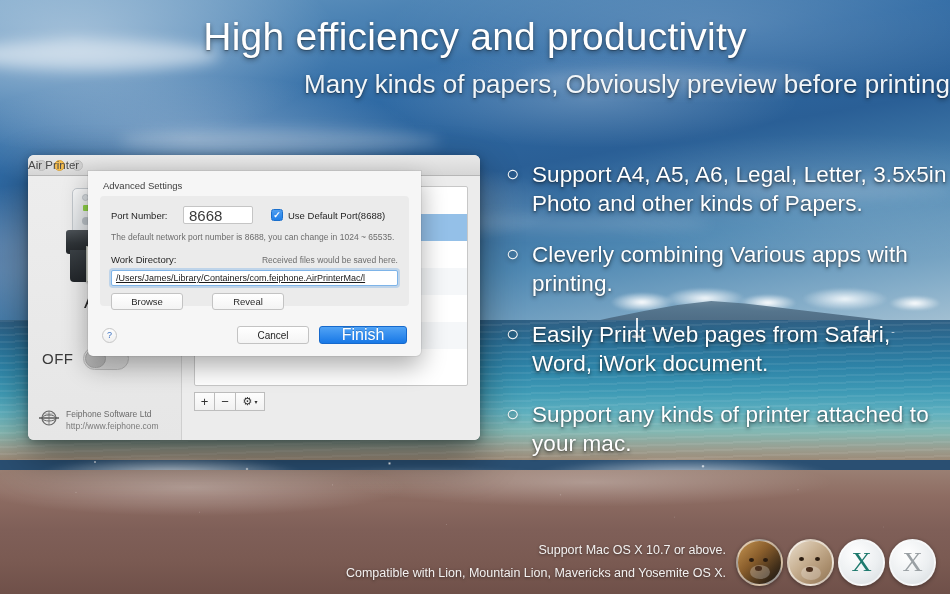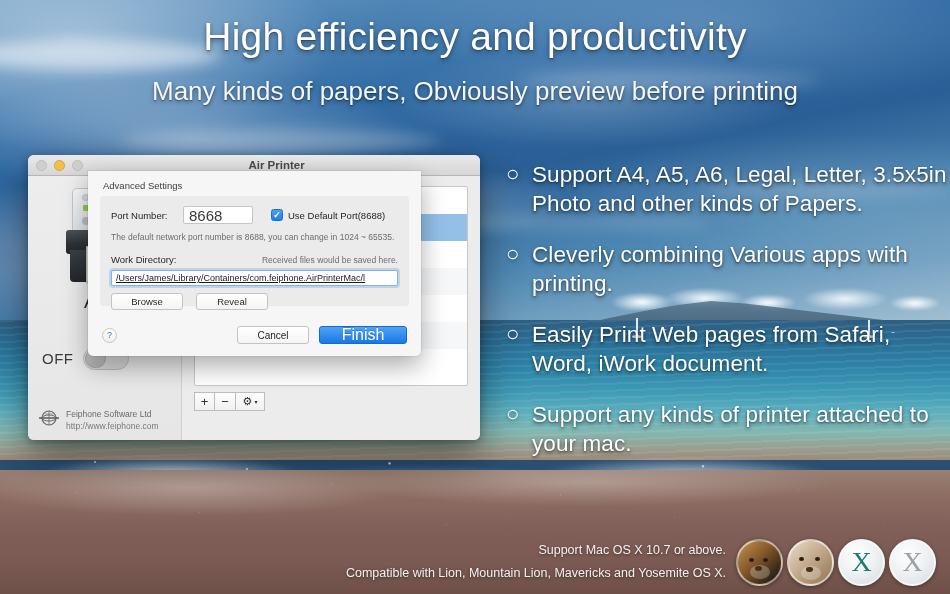--- a/index.html
+++ b/index.html
@@ -126,22 +126,23 @@
   }
 
   
   .headline-wrap { position: absolute; left: 0; right: 0; top: 16px; text-align: center; z-index: 4; }
   .headline {
     font-size: 39px; color: #ffffff; font-weight: 400; letter-spacing: .2px;
     text-shadow: 0 2px 5px rgba(0,0,0,.42), 0 1px 1px rgba(0,0,0,.3);
     line-height: 1.08;
   }
   .subheadline {
-    margin-top: 18px; font-size: 26px; color: #f2f6f9; font-weight: 400;
+    margin-top: 11px; font-size: 26px; color: #f2f6f9; font-weight: 400;
     text-shadow: 0 2px 4px rgba(0,0,0,.42), 0 1px 1px rgba(0,0,0,.3);
+    text-align: right;
   }
 
   
   .bullets { position: absolute; left: 506px; top: 160px; width: 444px; z-index: 4; }
   .bullet { display: flex; margin-bottom: 22px; }
   .bullet-marker {
     flex: 0 0 auto; width: 26px; font-size: 22px; color: #fff; line-height: 1.28;
     text-shadow: 0 2px 4px rgba(0,0,0,.45);
   }
   .bullet-text {
@@ -186,22 +187,22 @@
   .titlebar {
     height: 21px; background: linear-gradient(180deg, #e9e9e9 0%, #d6d6d6 100%);
     border-bottom: 1px solid #b6b6b6; position: relative; display: flex; align-items: center;
   }
   .traffic { display: flex; gap: 7px; margin-left: 8px; }
   .tl { width: 11px; height: 11px; border-radius: 50%; }
   .tl-close { background: #cfcfcf; border: .5px solid #bcbcbc; }
   .tl-min { background: #f5bd4f; border: .5px solid #d9a43d; }
   .tl-max { background: #cfcfcf; border: .5px solid #bcbcbc; }
   .win-title {
-    position: absolute; left: 0; right: 0; text-align: center;
-    font-size: 11.5px; color: #4a4a4a; font-weight: 700; margin-left: 45px;
+    position: absolute; left: 0; right: 0; 
+    font-size: 11.5px; color: #4a4a4a; font-weight: 400;
   }
   .win-body { display: flex; height: calc(100% - 21px); }
 
   
   .left-pane {
     width: 154px; background: linear-gradient(180deg, #ededed 0%, #e6e6e6 100%);
     border-right: 1px solid #cfcfcf; position: relative; padding-top: 8px;
   }
   .printer-img {
     width: 78px; height: 96px; margin: 4px auto 0; position: relative;
@@ -322,21 +323,21 @@
   .row2 { display: flex; align-items: baseline; margin-top: 12px; }
   .lbl-work { font-size: 9.5px; color: #252525; }
   .hint-right { font-size: 8.5px; color: #6c6c6c; margin-left: auto; }
   .path-field {
     margin-top: 5px; height: 16px; background: #fff;
     border: 1px solid #7eb4e8; border-radius: 2px;
     box-shadow: 0 0 0 2px rgba(110,170,230,.35);
     font-size: 9px; color: #1a1a1a; padding: 0 4px; display: flex; align-items: center;
     white-space: nowrap; overflow: hidden; text-decoration: underline;
   }
-  .row3 { display: flex; gap: 13px; margin-top: 7px; }
+  .row3 { display: flex; gap: 29px; margin-top: 7px; }
   .sm-btn {
     width: 72px; height: 17px; background: linear-gradient(180deg, #ffffff 0%, #f4f4f4 100%);
     border: 1px solid #c3c3c3; border-radius: 3px;
     font-size: 9.5px; color: #2a2a2a; display: flex; align-items: center; justify-content: center;
   }
   .sheet-footer { position: absolute; left: 0; right: 0; bottom: 12px; display: flex; align-items: center; padding: 0 14px; }
   .help-btn {
     width: 15px; height: 15px; border-radius: 50%; background: linear-gradient(180deg,#fdfdfd,#f0f0f0);
     border: 1px solid #c6c6c6; color: #3b72c4; font-size: 9px;
     display: flex; align-items: center; justify-content: center;

